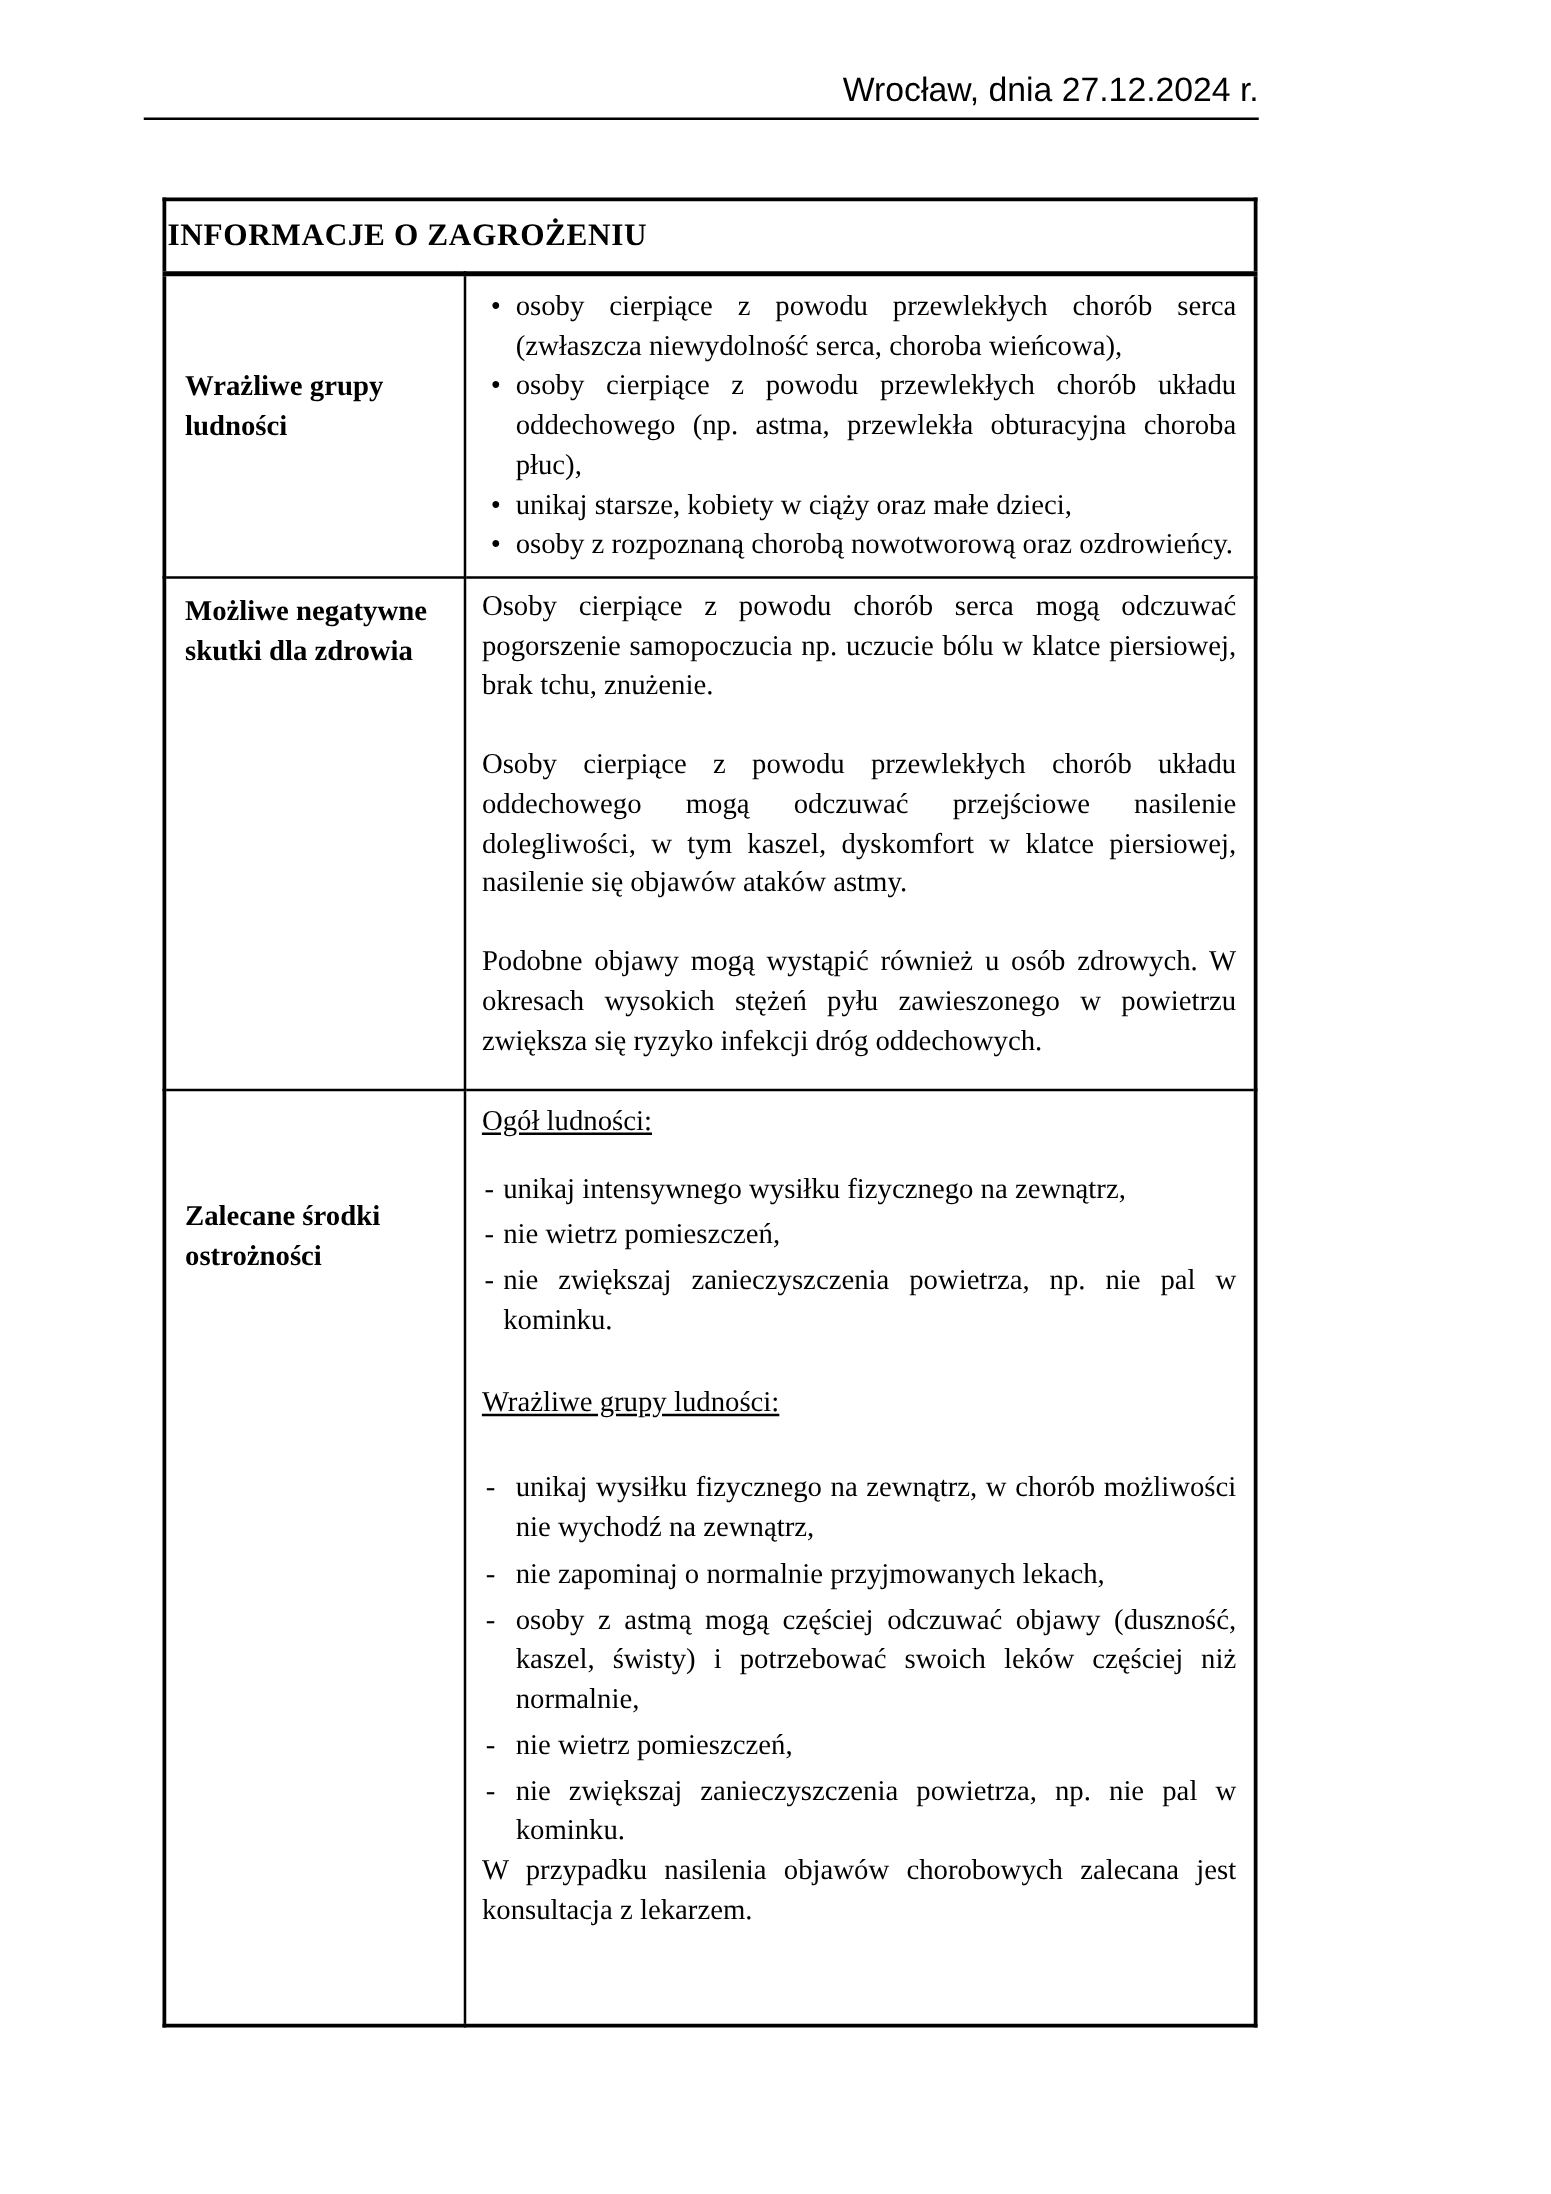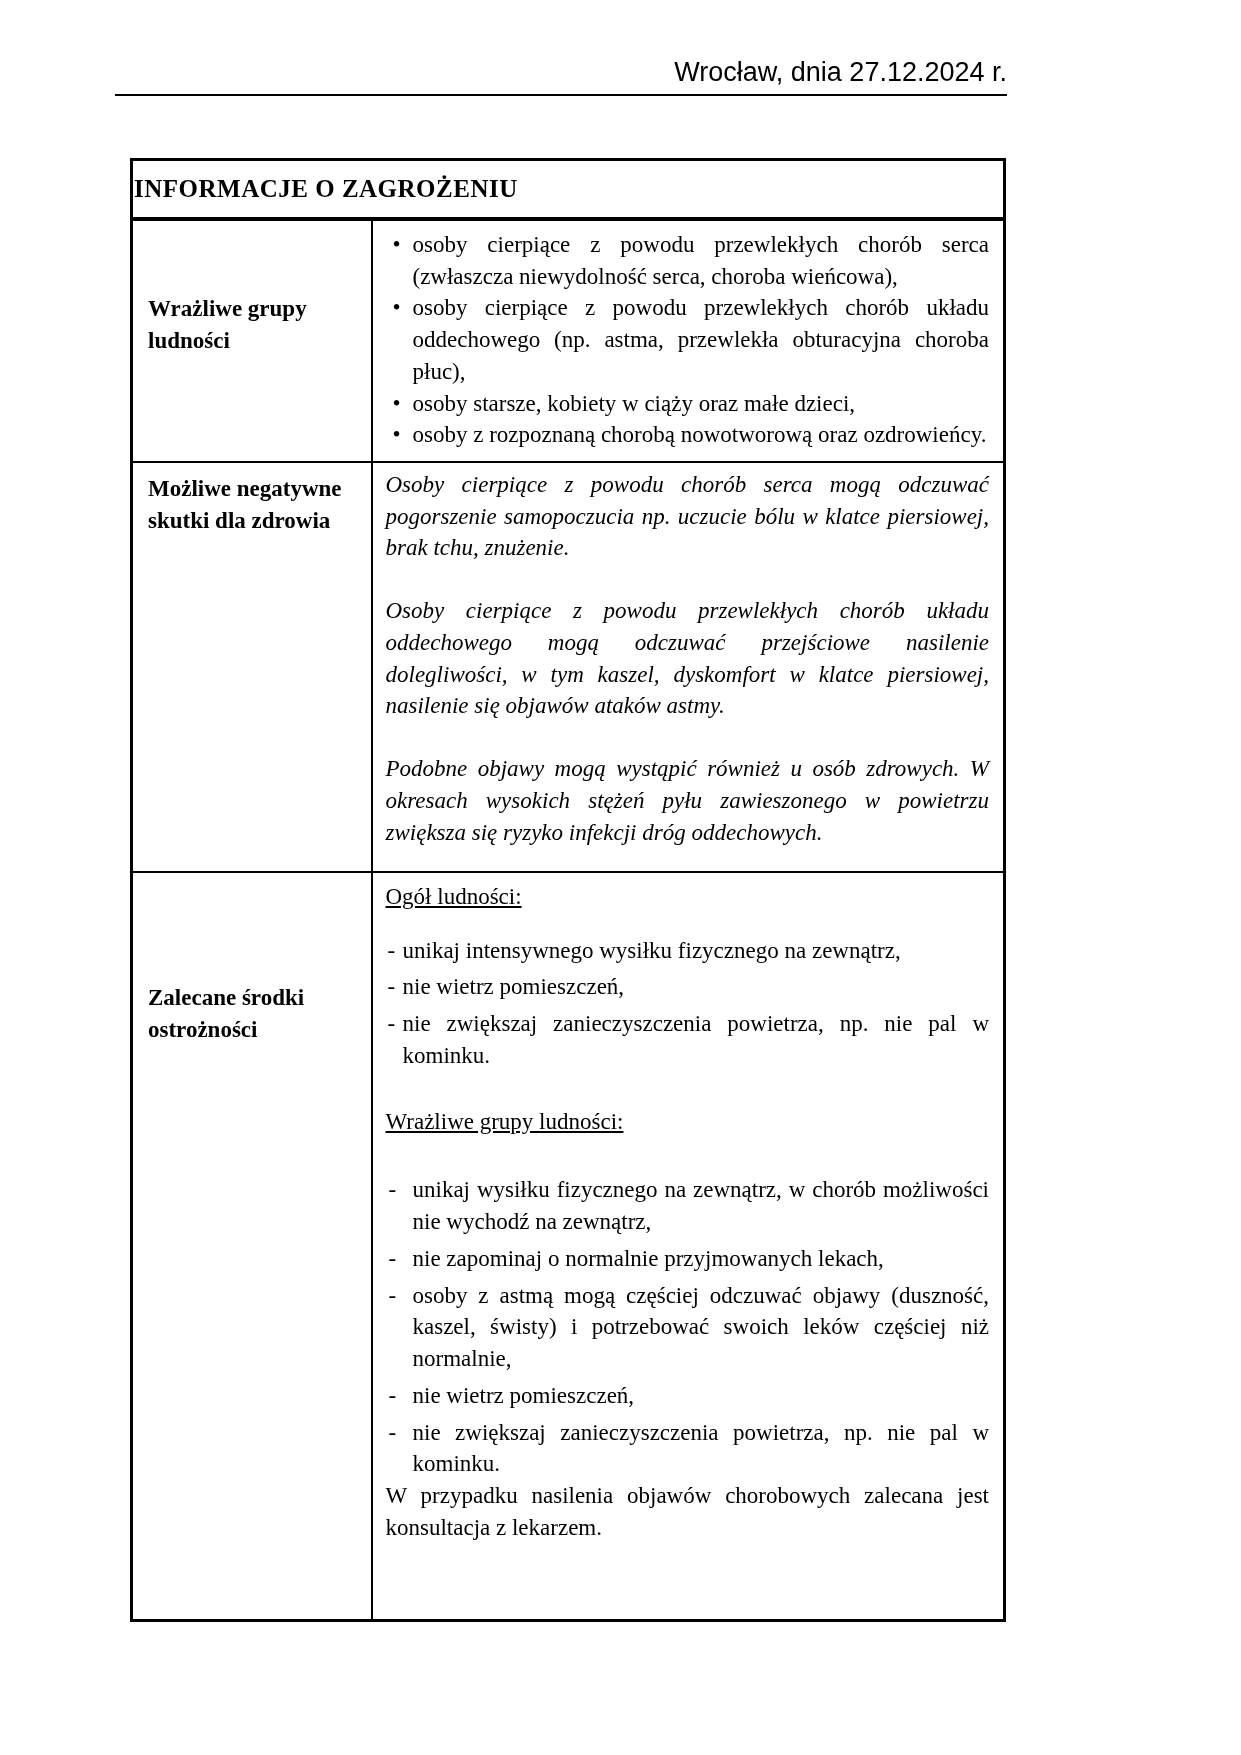--- a/index.html
+++ b/index.html
@@ -61,36 +61,36 @@
     font-size: 25px;
     letter-spacing: 0.5px;
   }
   td.label-cell {
     font-weight: bold;
     padding: 10px 14px 10px 15px;
     line-height: 1.4;
   }
   td.label-r1 { padding-top: 72px; }
   td.label-r2 { }
-  td.label-r3 { padding-top: 109px; }
+  td.label-r3 { padding-top: 84px; }
   td.content-cell {
     padding: 6px 14px 6px 13px;
     text-align: justify;
   }
   td.content-r1 { height: 228px; }
   td.content-r2 { height: 396px; }
   td.content-r3 { height: 734px; }
 
   
   ul.bullet-list { list-style: none; margin: 2px 0 0 0; padding: 0; }
   ul.bullet-list li { position: relative; padding-left: 27px; }
   ul.bullet-list li::before { content: "\2022"; position: absolute; left: 7px; }
 
   
-  td.content-r2 p { margin: 0 0 31px 0; font-style: italic; }
+  td.content-r2 p { margin: 0 0 31px 0; }
   td.content-r2 p:last-child { margin-bottom: 0; }
 
   
   .section-heading {
     text-decoration: underline;
     margin: 2px 0 22px 0;
     text-align: left;
     font-family: Liberation Serif, serif;
   }
   .section-heading.second { margin-top: 34px; margin-bottom: 37px; }
@@ -120,21 +120,21 @@
       <tr>
         <td class="title-cell" colspan="2">INFORMACJE O ZAGROŻENIU</td>
       </tr>
 
       <tr>
         <td class="label-cell label-r1">Wrażliwe grupy ludności</td>
         <td class="content-cell content-r1">
           <ul class="bullet-list">
             <li>osoby cierpiące z powodu przewlekłych chorób serca (zwłaszcza niewydolność serca, choroba wieńcowa),</li>
             <li>osoby cierpiące z powodu przewlekłych chorób układu oddechowego (np. astma, przewlekła obturacyjna choroba płuc),</li>
-            <li>osoby starsze, kobiety w ciąży oraz małe dzieci,</li>
+            <li>unikaj starsze, kobiety w ciąży oraz małe dzieci,</li>
             <li>osoby z rozpoznaną chorobą nowotworową oraz ozdrowieńcy.</li>
           </ul>
         </td>
       </tr>
 
       <tr>
         <td class="label-cell label-r2">Możliwe negatywne skutki dla zdrowia</td>
         <td class="content-cell content-r2">
           <p>Osoby cierpiące z powodu chorób serca mogą odczuwać pogorszenie samopoczucia np. uczucie bólu w klatce piersiowej, brak tchu, znużenie.</p>
           <p>Osoby cierpiące z powodu przewlekłych chorób układu oddechowego mogą odczuwać przejściowe nasilenie dolegliwości, w tym kaszel, dyskomfort w klatce piersiowej, nasilenie się objawów ataków astmy.</p>

